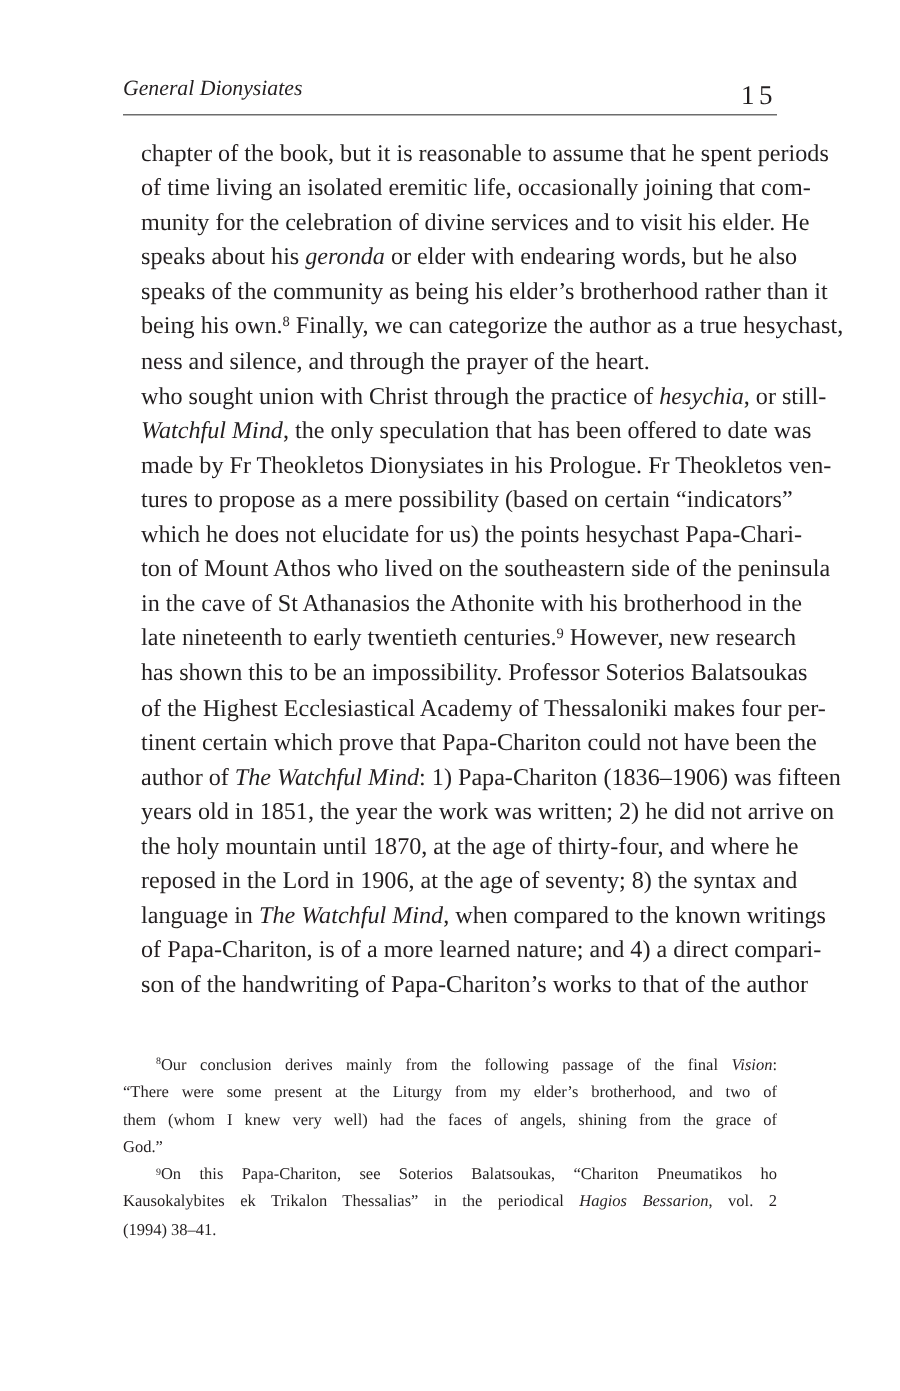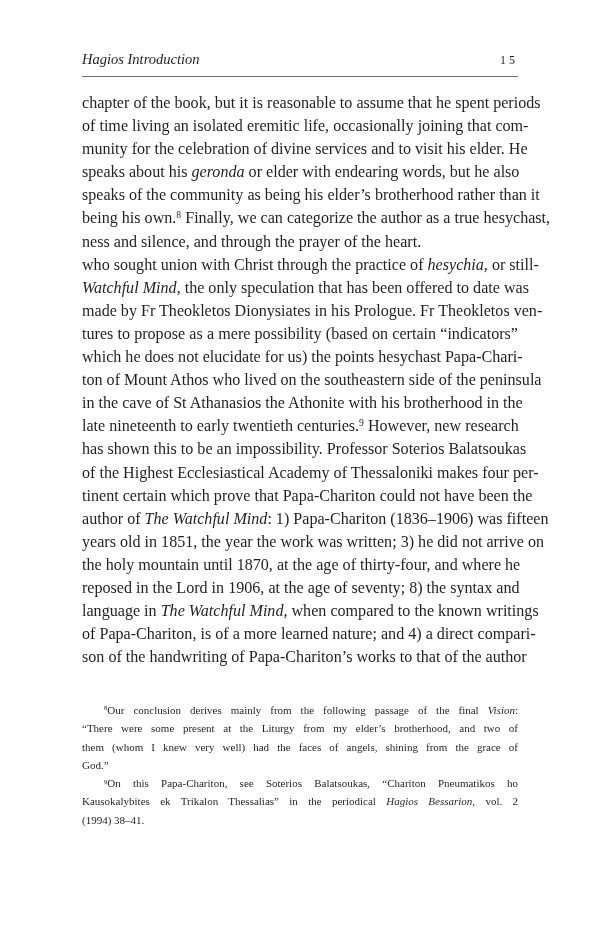--- a/index.html
+++ b/index.html
@@ -1,36 +1,36 @@
 <!DOCTYPE html>
 <html><head>
 <meta charset="utf-8">
 <style>
   html, body { margin: 0; padding: 0; background: #ffffff; }
   body { width: 600px; height: 927px; position: relative; overflow: hidden;
          font-family: "Liberation Serif", "DejaVu Serif", serif; color: #231f20; }
   .header { position: absolute; left: 82px; top: 50px; width: 366px; height: 24px; }
   .running-head { position: absolute; left: 0; top: 1px; font-style: italic; font-size: 14.5px; }
-  .page-num { position: absolute; right: -70px; top: 3px; font-size: 12px; letter-spacing: 3px; }
+  .page-num { position: absolute; right: -70px; top: 3px; font-size: 18px; letter-spacing: 3px; }
   .rule { position: absolute; left: 82px; top: 76px; width: 436px; height: 1px; background: #6d6d6d; }
   .body-text { position: absolute; left: 82px; top: 91px; width: 436px; font-size: 16.1px; line-height: 23.1px; }
-  .line { display: block; white-space: nowrap; text-align: justify; text-align-last: justify; height: 23.1px; }
+  .line { display: block; white-space: nowrap; text-align: justify; text-align-last: justify; height: 23.1px; margin-left: 12px; }
   .line.last { text-align-last: left; }
   .indent { padding-left: 22px; }
   .fn-area { position: absolute; left: 82px; top: 701px; width: 436px; font-size: 11px; line-height: 18.3px; }
   .fn-line { display: block; white-space: nowrap; text-align: justify; text-align-last: justify; height: 18.3px; }
   .fn-line.last { text-align-last: left; }
   sup { font-size: 0.6em; vertical-align: 0; position: relative; top: -0.55em; line-height: 0; }
   i { font-style: italic; }
 </style>
 </head>
 <body>
 
 <div class="header">
-  <span class="running-head">Hagios Introduction</span>
+  <span class="running-head">General Dionysiates</span>
   <span class="page-num">15</span>
 </div>
 <div class="rule"></div>
 
 <div class="body-text">
   <div>
       <span class="line">chapter of the book, but it is reasonable to assume that he spent periods</span>
       <span class="line">of time living an isolated eremitic life, occasionally joining that com-</span>
       <span class="line">munity for the celebration of divine services and to visit his elder. He</span>
       <span class="line">speaks about his <i>geronda</i> or elder with endearing words, but he also</span>
@@ -44,21 +44,21 @@
       <span class="line">made by Fr Theokletos Dionysiates in his Prologue. Fr Theokletos ven-</span>
       <span class="line">tures to propose as a mere possibility (based on certain “indicators”</span>
       <span class="line">which he does not elucidate for us) the points hesychast Papa-Chari-</span>
       <span class="line">ton of Mount Athos who lived on the southeastern side of the peninsula</span>
       <span class="line">in the cave of St Athanasios the Athonite with his brotherhood in the</span>
       <span class="line">late nineteenth to early twentieth centuries.<sup>9</sup> However, new research</span>
       <span class="line">has shown this to be an impossibility. Professor Soterios Balatsoukas</span>
       <span class="line">of the Highest Ecclesiastical Academy of Thessaloniki makes four per-</span>
       <span class="line">tinent certain which prove that Papa-Chariton could not have been the</span>
       <span class="line">author of <i>The Watchful Mind</i>: 1) Papa-Chariton (1836–1906) was fifteen</span>
-      <span class="line">years old in 1851, the year the work was written; 3) he did not arrive on</span>
+      <span class="line">years old in 1851, the year the work was written; 2) he did not arrive on</span>
       <span class="line">the holy mountain until 1870, at the age of thirty-four, and where he</span>
       <span class="line">reposed in the Lord in 1906, at the age of seventy; 8) the syntax and</span>
       <span class="line">language in <i>The Watchful Mind</i>, when compared to the known writings</span>
       <span class="line">of Papa-Chariton, is of a more learned nature; and 4) a direct compari-</span>
       <span class="line last">son of the handwriting of Papa-Chariton’s works to that of the author</span>
     </div>
 </div>
 
 <div class="fn-area">
   <div>

